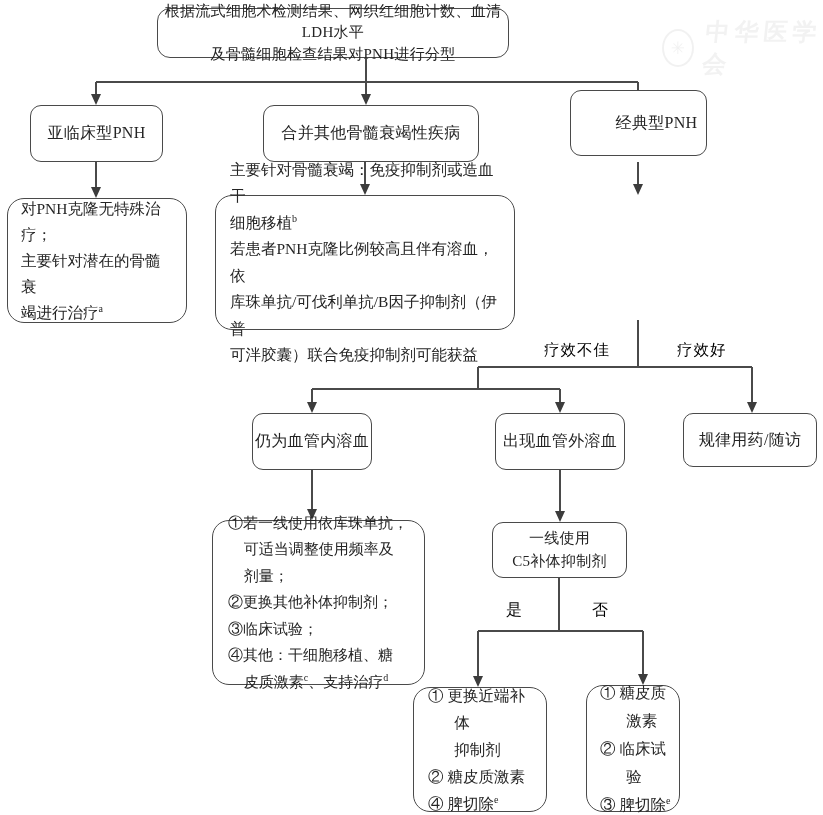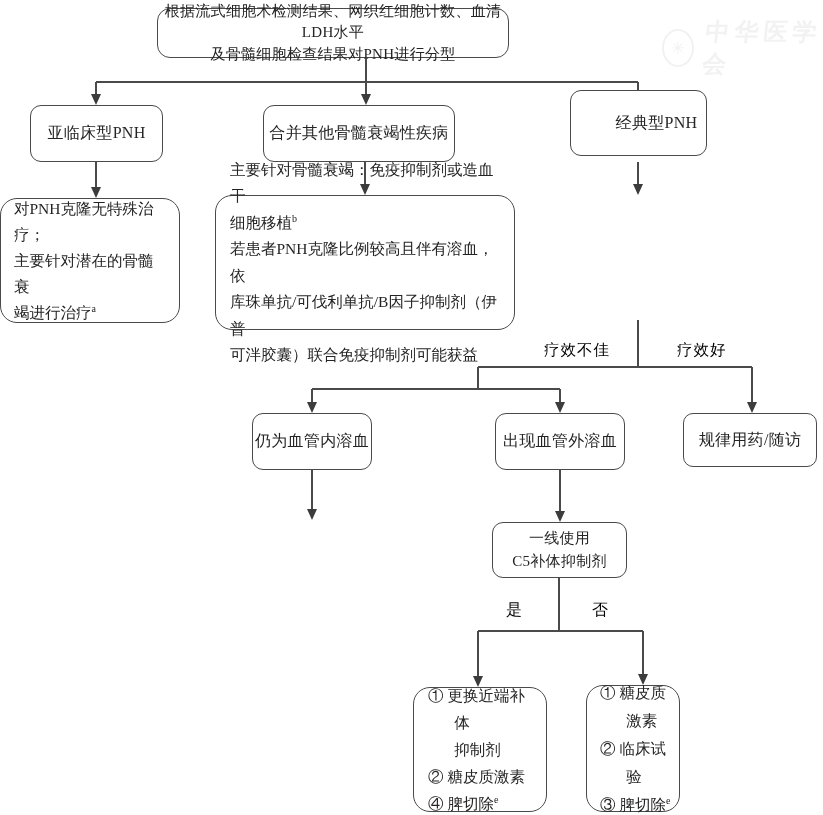--- a/index.html
+++ b/index.html
@@ -65,35 +65,35 @@
   <div class="vline" style="left:95.2px;top:82px;height:13px;"></div>
   <div class="arrowhead" style="left:90.5px;top:94px;"></div>
   <div class="vline" style="left:365.2px;top:82px;height:13px;"></div>
   <div class="arrowhead" style="left:360.5px;top:94px;"></div>
   <div class="vline" style="left:637.2px;top:82px;height:13px;"></div>
   <div class="arrowhead" style="left:632.5px;top:94px;"></div>
 
   <div class="box label-box" style="left:30px;top:105px;width:133px;height:57px;">
     <span>亚临床型PNH</span>
   </div>
-  <div class="box label-box" style="left:263px;top:105px;width:192px;height:57px;">
+  <div class="box label-box" style="left:263px;top:105px;width:216px;height:57px;">
     <span>合并其他骨髓衰竭性疾病</span>
   </div>
   <div class="box label-box" style="left:570px;top:90px;width:137px;height:66px;padding-left:36px;">
     <span>经典型PNH</span>
   </div>
 
   <div class="vline" style="left:95.2px;top:162px;height:26px;"></div>
   <div class="arrowhead" style="left:90.5px;top:187px;"></div>
   <div class="vline" style="left:364.2px;top:162px;height:23px;"></div>
   <div class="arrowhead" style="left:359.5px;top:184px;"></div>
   <div class="vline" style="left:637.2px;top:162px;height:23px;"></div>
   <div class="arrowhead" style="left:632.5px;top:184px;"></div>
 
-  <div class="box txt-box" style="left:0;top:198px;width:180px;height:125px;padding:8px 13px;font-size:15.5px;">
+  <div class="box txt-box" style="left:7px;top:198px;width:180px;height:125px;padding:8px 13px;font-size:15.5px;">
     <p><span>对PNH克隆无特殊治疗；
 主要针对潜在的骨髓衰
 竭进行治疗</span><sup>a</sup></p>
   </div>
 
   <div class="box txt-box" style="left:215px;top:195px;width:300px;height:135px;padding:6px 14px;line-height:26.5px;font-size:15.5px;">
     <p><span>主要针对骨髓衰竭：免疫抑制剂或造血干
 细胞移植</span><sup>b</sup></p>
     <p><span>若患者PNH克隆比例较高且伴有溶血，依
 库珠单抗/可伐利单抗/B因子抑制剂（伊普
@@ -122,20 +122,29 @@
   </div>
   <div class="box label-box" style="left:683px;top:413px;width:134px;height:54px;border-radius:10px;">
     <span>规律用药/随访</span>
   </div>
 
   <div class="vline" style="left:311.2px;top:470px;height:40px;"></div>
   <div class="arrowhead" style="left:306.5px;top:509px;"></div>
   <div class="vline" style="left:559.2px;top:470px;height:42px;"></div>
   <div class="arrowhead" style="left:554.5px;top:511px;"></div>
 
+  <div class="box txt-box" style="left:212px;top:520px;width:213px;height:165px;padding:8px 8px 8px 15px;line-height:26.5px;">
+    <p class="opt"><span>①若一线使用依库珠单抗，
+可适当调整使用频率及
+剂量；</span></p>
+    <p class="opt"><span>②更换其他补体抑制剂；</span></p>
+    <p class="opt"><span>③临床试验；</span></p>
+    <p class="opt"><span>④其他：干细胞移植、糖
+皮质激素</span><sup>c</sup><span>、支持治疗</span><sup>d</sup></p>
+  </div>
 
   <div class="box label-box" style="left:492px;top:522px;width:135px;height:56px;flex-direction:column;line-height:23px;font-size:15px;">
     <div>一线使用</div>
     <div>C5补体抑制剂</div>
   </div>
 
   <div class="vline" style="left:558.2px;top:578px;height:53px;"></div>
   <div class="edge-label" style="left:506px;top:600px;font-size:16px;">是</div>
   <div class="edge-label" style="left:592px;top:600px;font-size:16px;">否</div>
   <div class="hline" style="left:478px;top:630.2px;width:165px;"></div>

